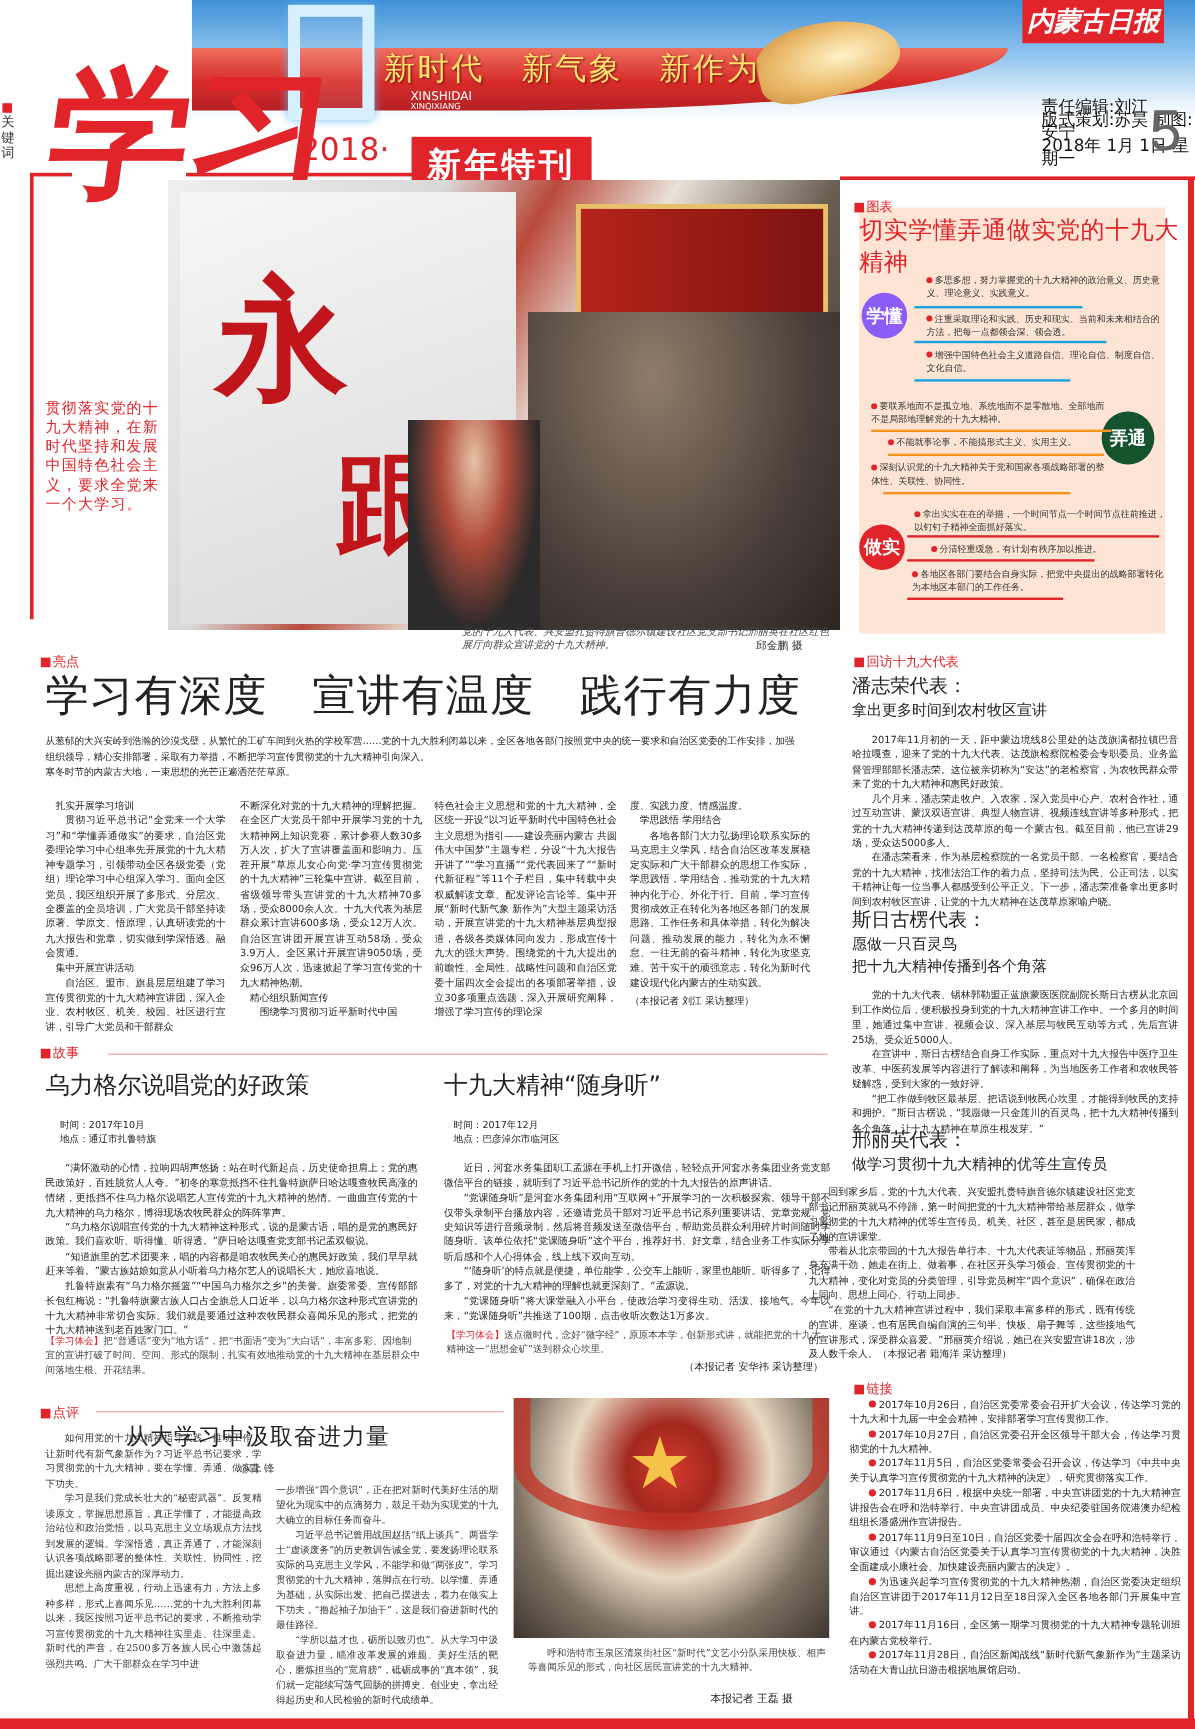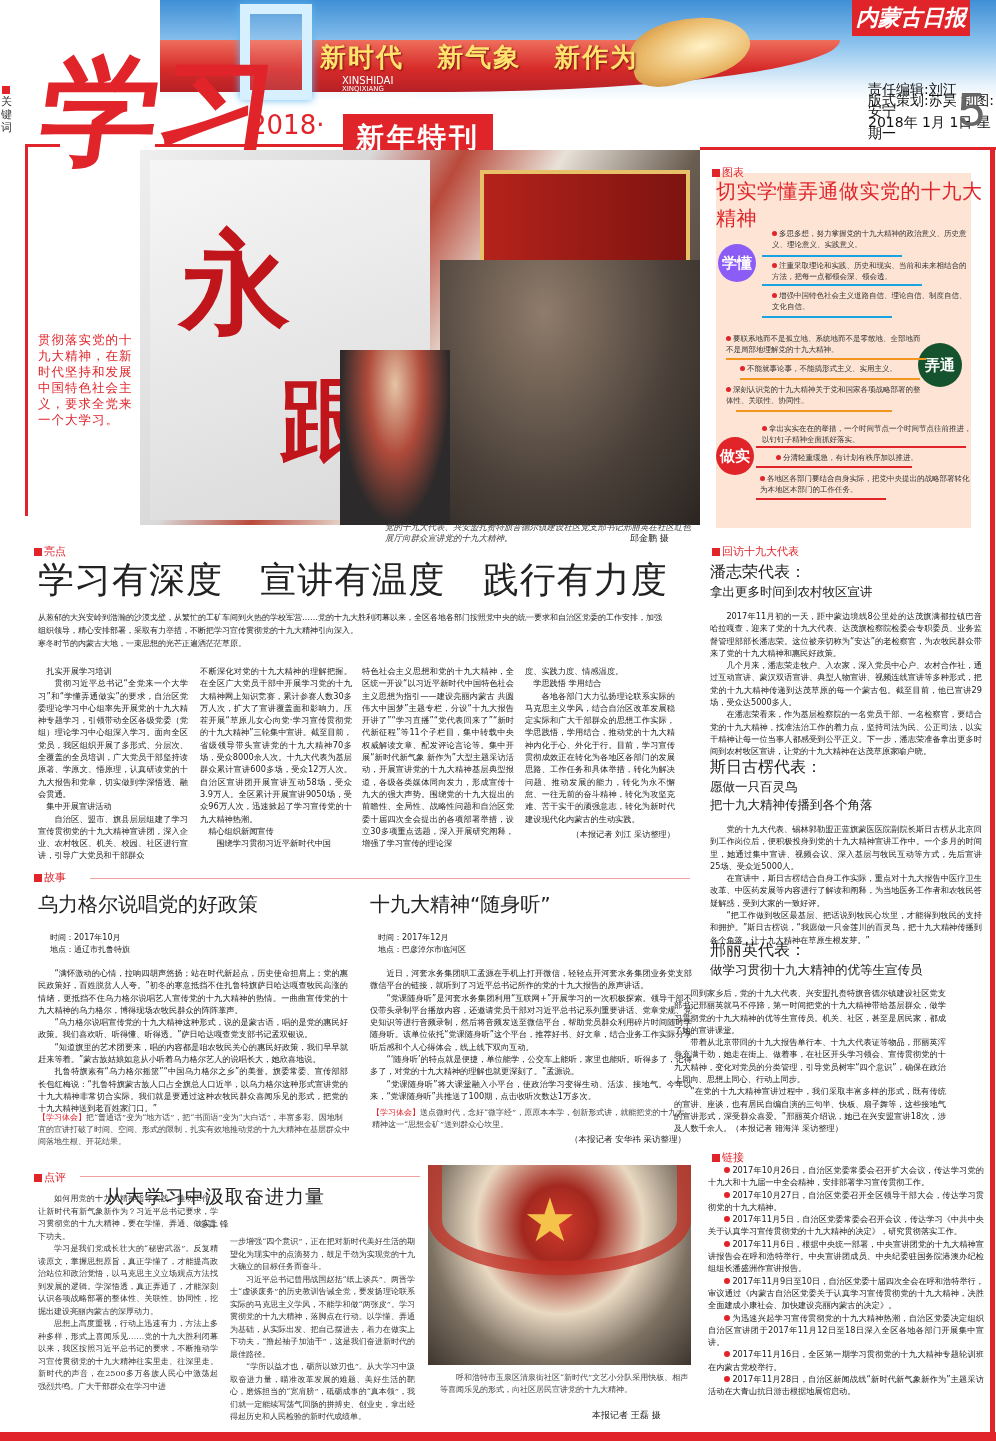--- a/index.html
+++ b/index.html
@@ -2,21 +2,21 @@
 <html><head>
 <meta charset="utf-8">
 <style>
 *{box-sizing:border-box;margin:0;padding:0}
 body{width:996px;height:1441px;background:#fff;font-family:"DejaVu Sans","Liberation Sans",sans-serif;color:#222;position:relative;overflow:hidden}
 .abs{position:absolute}
 
 #banner{left:160px;top:0;width:836px;height:100px;background:linear-gradient(180deg,#3f8fd6 0%,#8ec4ee 45%,#e8f3fb 85%,#fff 100%)}
 #ribbon{left:160px;top:40px;width:680px;height:52px;background:linear-gradient(180deg,#f46a55,#d8221f 55%,#b3151a);border-radius:0 0 60% 0/0 0 100% 0;opacity:.95}
 #frame{left:240px;top:4px;width:72px;height:96px;border:10px solid #d7f0ff;box-shadow:0 0 8px #5fb6f0;background:rgba(255,255,255,.1)}
-#slogan{left:320px;top:40px;font-size:26px;font-weight:bold;color:#ffe36e;letter-spacing:2px;text-shadow:1px 1px 2px #7a0c0c;white-space:pre}
+#slogan{left:320px;top:40px;font-size:26px;font-weight:normal;color:#ffe36e;letter-spacing:2px;text-shadow:1px 1px 2px #7a0c0c;white-space:pre}
 #pinyin{left:342px;top:76px;font-size:10px;color:#fff;line-height:9px}
 #map{left:630px;top:18px;width:120px;height:62px;background:radial-gradient(ellipse at 60% 50%,#fff2c6,#e9b868 60%,#c98a3a);border-radius:40% 60% 40% 30%;transform:rotate(-14deg)}
 #logo{left:852px;top:0;width:118px;height:36px;background:#e0242a;color:#fff;font-size:22px;font-weight:bold;font-style:italic;display:flex;align-items:center;justify-content:center;font-family:"DejaVu Serif",serif}
 #credits{left:868px;top:84px;font-size:14px;line-height:11px;color:#111}
 #pagenum{left:958px;top:82px;font-size:48px;color:#666;font-family:"Liberation Sans",sans-serif}
 #year{left:250px;top:110px;font-size:26px;color:#e0242a}
 #special{left:343px;top:114px;width:150px;height:48px;background:#e0242a;color:#fff;font-size:28px;font-weight:bold;display:flex;align-items:center;justify-content:center;letter-spacing:3px}
 #hline{left:155px;top:144px;width:190px;height:3px;background:#e0242a}
 #hline2{left:25px;top:144px;width:35px;height:3px;background:#e0242a}
 #keyword-mark{left:2px;top:86px;width:8px;height:8px;background:#e0242a}
@@ -193,21 +193,21 @@
   <div class="sub">精心组织新闻宣传</div>
   <p>围绕学习贯彻习近平新时代中国</p>
 </div>
 <div class="abs col" id="lead-c3">
   <div>特色社会主义思想和党的十九大精神，全区统一开设“以习近平新时代中国特色社会主义思想为指引——建设亮丽内蒙古 共圆伟大中国梦”主题专栏，分设“十九大报告开讲了”“学习直播”“党代表回来了”“新时代新征程”等11个子栏目，集中转载中央权威解读文章、配发评论言论等。集中开展“新时代新气象 新作为”大型主题采访活动，开展宣讲党的十九大精神基层典型报道，各级各类媒体同向发力，形成宣传十九大的强大声势。围绕党的十九大提出的前瞻性、全局性、战略性问题和自治区党委十届四次全会提出的各项部署举措，设立30多项重点选题，深入开展研究阐释，增强了学习宣传的理论深</div>
 </div>
 <div class="abs col" id="lead-c4">
   <div>度、实践力度、情感温度。</div>
   <div class="sub" style="text-indent:1em">学思践悟  学用结合</div>
   <p>各地各部门大力弘扬理论联系实际的马克思主义学风，结合自治区改革发展稳定实际和广大干部群众的思想工作实际，学思践悟，学用结合，推动党的十九大精神内化于心、外化于行。目前，学习宣传贯彻成效正在转化为各地区各部门的发展思路、工作任务和具体举措，转化为解决问题、推动发展的能力，转化为永不懈怠、一往无前的奋斗精神，转化为攻坚克难、苦干实干的顽强意志，转化为新时代建设现代化内蒙古的生动实践。</p>
-  <div style="text-align:right;margin-top:3px">（本报记者  刘江  采访整理）</div>
+  <div style="margin-top:3px">（本报记者  刘江  采访整理）</div>
 </div>
 
 <div class="abs" id="story-label"><span class="sec-mark"></span><span class="sec-label">故事</span></div>
 <div class="abs" id="story-line"></div>
 <div class="abs" id="story1-title">乌力格尔说唱党的好政策</div>
 <div class="abs" id="story2-title">十九大精神“随身听”</div>
 <div class="abs" id="story1-meta">
   <div>时间：2017年10月</div>
   <div>地点：通辽市扎鲁特旗</div>
 </div>

